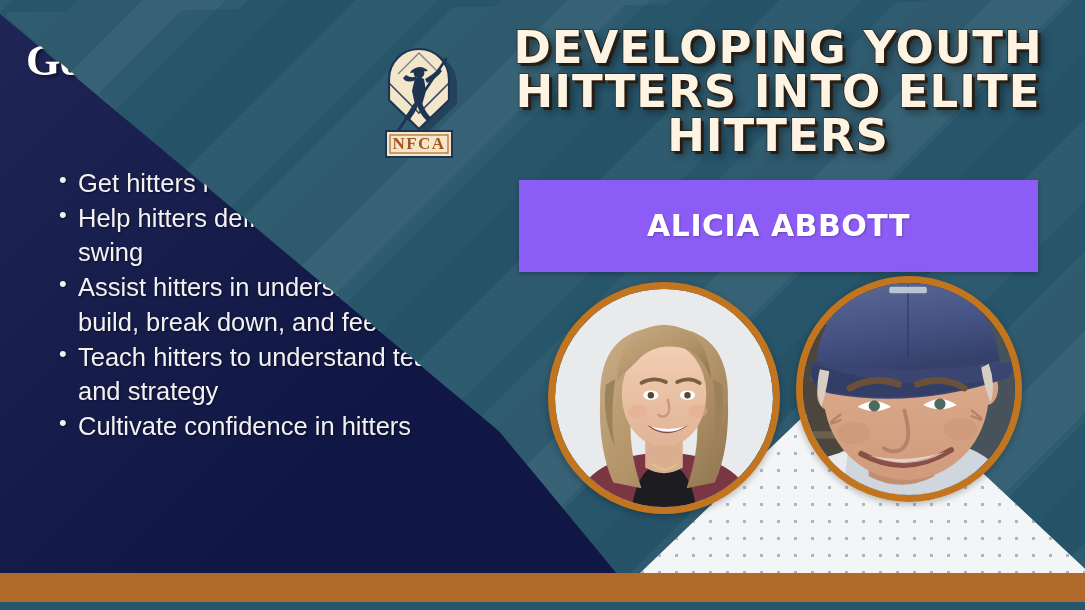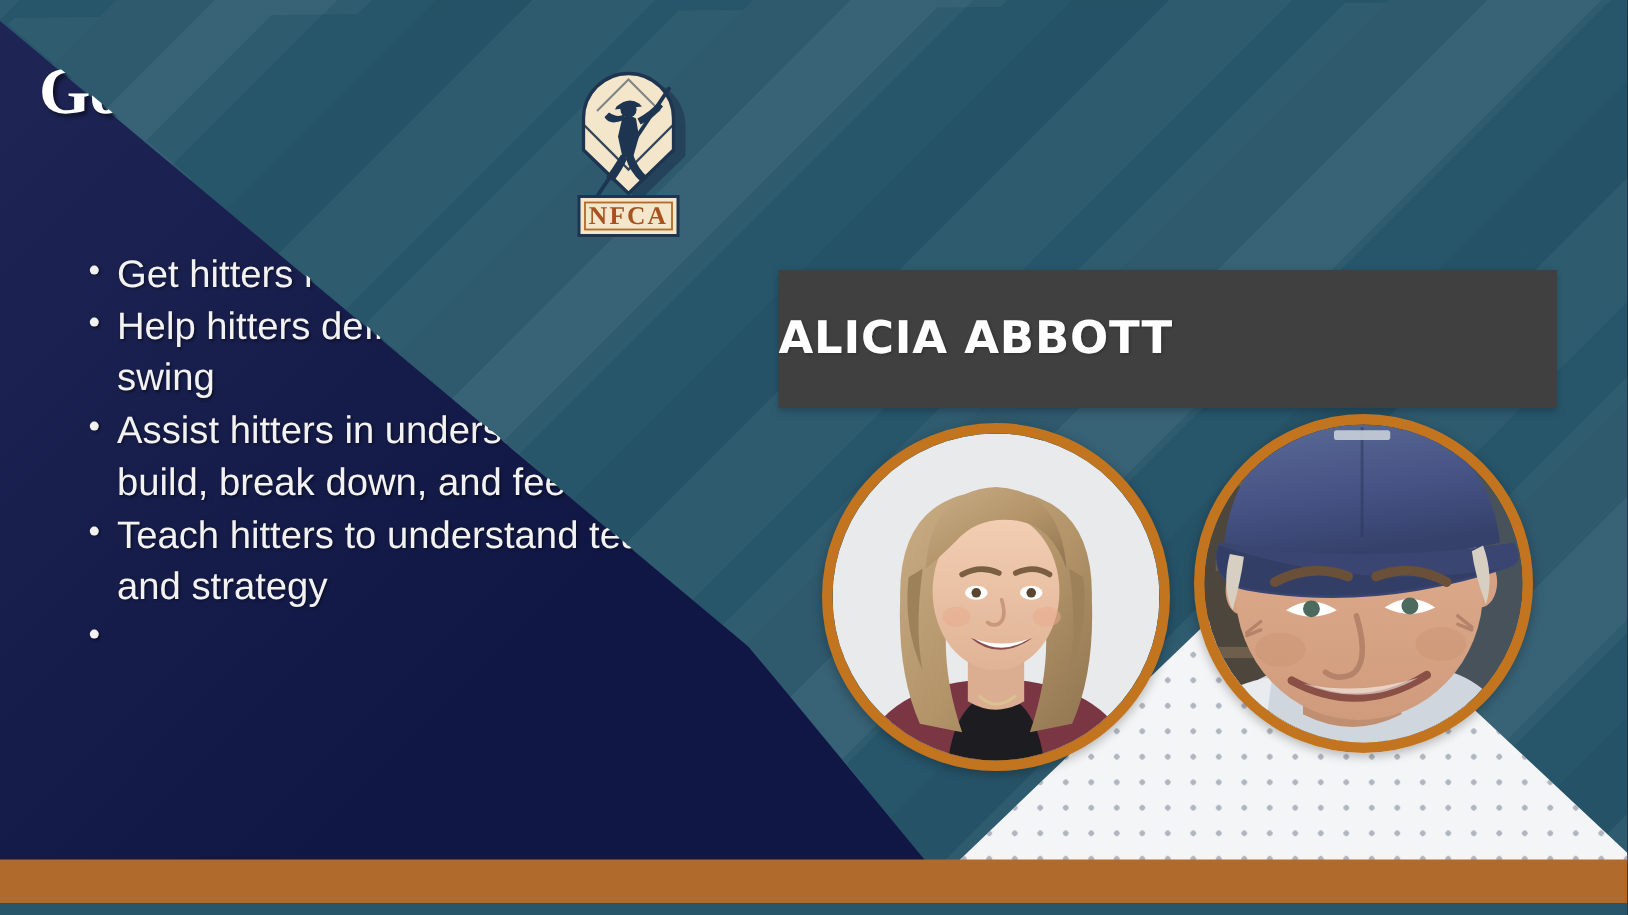--- a/index.html
+++ b/index.html
@@ -179,26 +179,26 @@
   }
   .main-title .tline { display: block; }
 
   
   .presenter-banner {
     position: absolute;
     left: 519px;
     top: 180px;
     width: 519px;
     height: 92px;
-    background: #404040;
+    background: #8b5cf6;
     z-index: 12;
     display: flex;
     flex-direction: row;
     align-items: center;
-    justify-content: space-between;
+    justify-content: center;
     box-shadow: 0 2px 5px rgba(0,0,0,0.25);
   }
   .presenter-banner .pname {
     display: block;
     color: #ffffff;
     font-size: 30px;
     font-weight: bold;
     letter-spacing: 0.5px;
     font-family: "DejaVu Sans", sans-serif;
     line-height: 1.16;
@@ -292,20 +292,21 @@
     <li>
       <span class="dot">•</span>
       <span>Assist hitters in understanding how to build, break down, and feel their swing</span>
     </li>
     <li>
       <span class="dot">•</span>
       <span>Teach hitters to understand team concept and strategy</span>
     </li>
     <li>
       <span class="dot">•</span>
+      <span>Cultivate confidence in hitters</span>
     </li>
   </ul>
 
   <div class="teal-wedge">
     <div class="teal-wedge-stripes"></div>
     <div class="teal-wedge-stripes2"></div>
   </div>
 
   <div class="dot-wedge"></div>
 
@@ -336,20 +337,25 @@
         <path d="M36 58 q-6 10 -10 15 l5 3 q6 -8 9 -15 z"></path>
         <path d="M44 58 q4 11 10 15 l-4 4 q-8 -7 -11 -17 z"></path>
       </g>
 
       <rect x="8" y="86" width="66" height="26" fill="#f3e6cb" stroke="#1d3550" stroke-width="2"></rect>
       <rect x="12" y="90" width="58" height="18" fill="none" stroke="#b06a2c" stroke-width="1.2"></rect>
       <text x="41" y="104" text-anchor="middle" font-family="Liberation Serif, serif" font-size="17" font-weight="bold" fill="#a8531f" letter-spacing="1.4">NFCA</text>
     </svg>
   </div>
 
+  <div class="main-title">
+    <span class="tline">DEVELOPING YOUTH</span>
+    <span class="tline">HITTERS INTO ELITE</span>
+    <span class="tline">HITTERS</span>
+  </div>
 
   <div class="presenter-banner">
     <span class="pname">ALICIA ABBOTT</span>
   </div>
 
   <div class="headshot" id="headshot-alicia">
     <svg viewBox="0 0 232 232" xmlns="http://www.w3.org/2000/svg">
       <defs>
         <clipPath id="clipA">
             <circle cx="116" cy="116" r="116"></circle>

